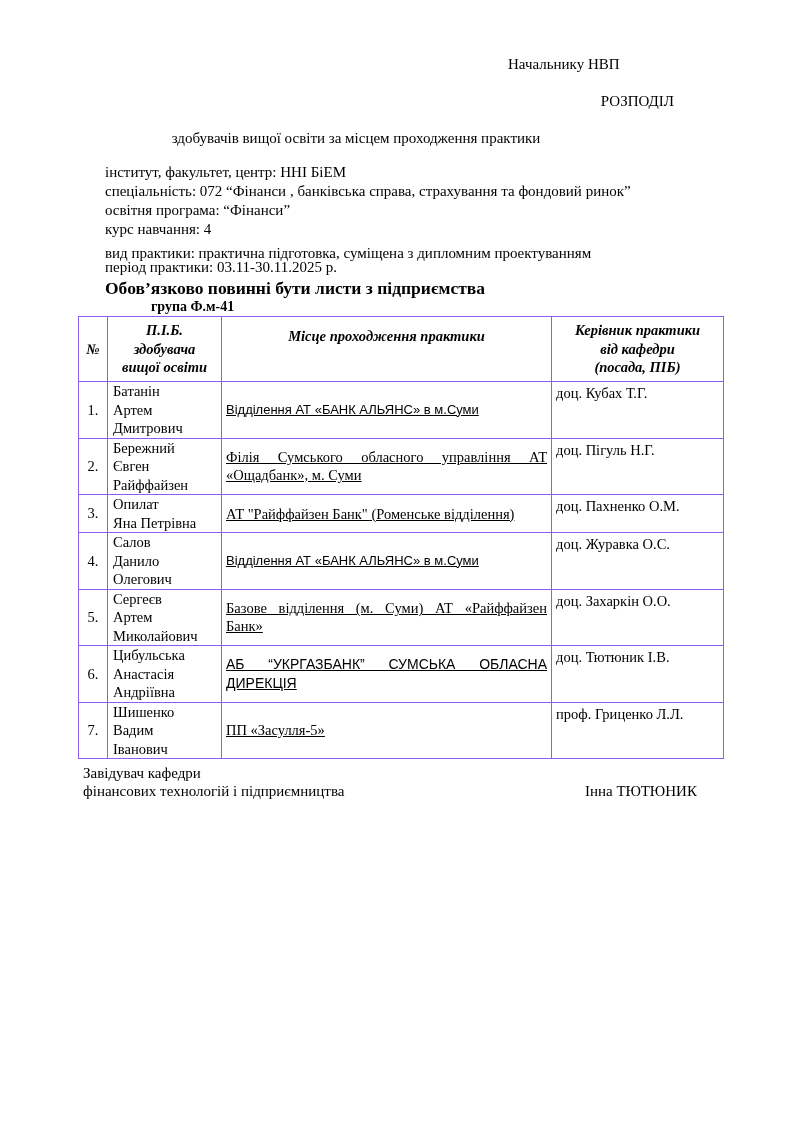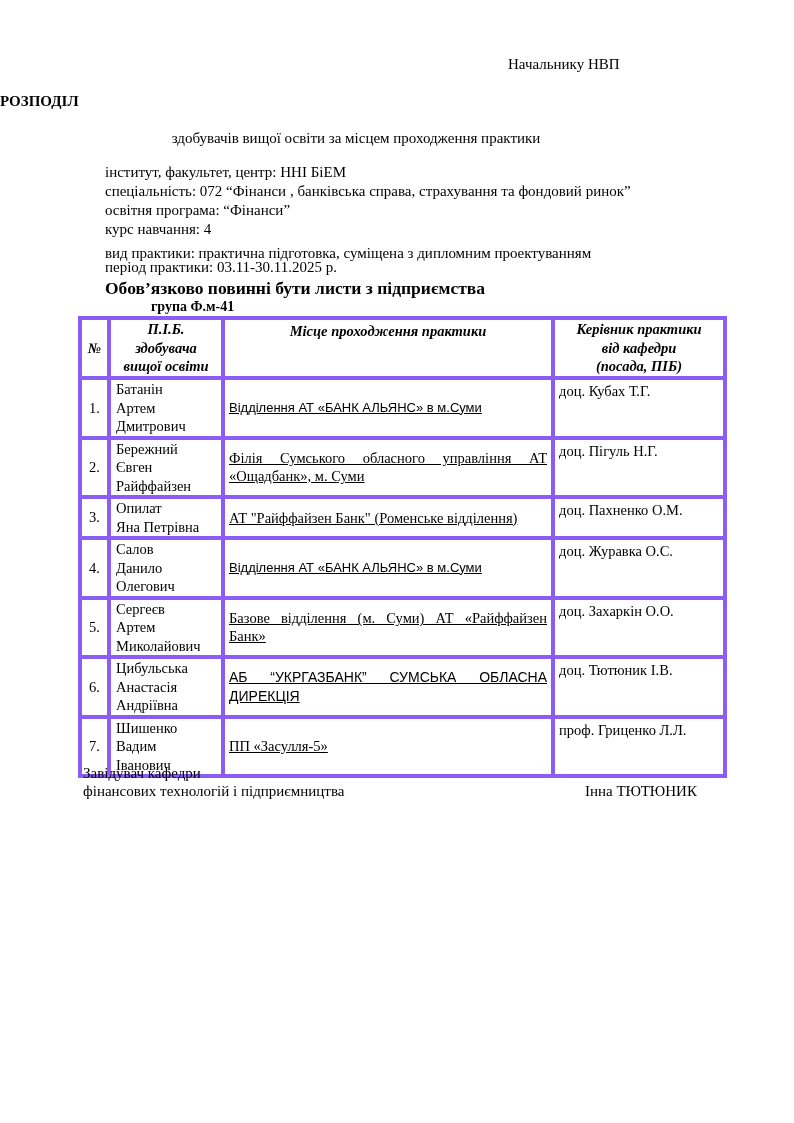--- a/index.html
+++ b/index.html
@@ -1,25 +1,25 @@
 <!DOCTYPE html>
 <html><head>
 <meta charset="utf-8">
 <style>
   html, body { margin:0; padding:0; background:#fff; }
   body { width:794px; height:1123px; position:relative; font-family:"Liberation Serif", serif; color:#000; font-size:14.5px; }
   .abs { position:absolute; white-space:nowrap;text-align:center; }
   #addressee { left:508px; top:56px; font-size:15px; }
-  #title { left:0; width:674px; text-align:left; top:93px; font-size:15px;font-weight:bold; }
+  #title { left:0; width:674px; text-align:right; top:93px; font-size:15px; }
   #subtitle { left:0; width:712px; text-align:center; top:130px; font-size:15px; }
   .info { left:105px; font-size:15px; line-height:19px; }
   #bold-note { left:105px; top:278px; font-size:17.5px; font-weight:bold; }
   #group { left:115px; top:299px; font-size:14px; font-weight:bold;margin-left:36px; }
   table { position:absolute; left:78px; top:316px; border-collapse:collapse; width:645px; table-layout:fixed; }
-  td, th { border:4px solid #8b5cf6; padding:0 4px; vertical-align:middle; font-size:14.5px; line-height:18.5px; }
+  td, th { border:1px solid #8b5cf6; padding:0 4px; vertical-align:middle; font-size:14.5px; line-height:18.5px; }
   th { font-style:italic; font-weight:bold; text-align:center; height:54px; }
   col.c0 { width:29px; } col.c1 { width:114px; } col.c2 { width:330px; } col.c3 { width:172px; }
   td.num { text-align:center; padding:0; }
   td.name { padding-left:5px; }
   td.place { font-family:"Liberation Sans", sans-serif; font-size:13px; line-height:18px;text-decoration:underline; }
   td.place.serif { font-family:"Liberation Serif", serif; font-size:14.5px; }
   td.place.justify { text-align:justify; text-align-last:left; }
   td.sup { vertical-align:top; padding-top:2px; }
   tr.r3 { height:38px; }
   tr.rn { height:56px; }
@@ -52,21 +52,21 @@
       <col class="c3">
     </colgroup>
   <thead>
     <tr>
       <th>№</th>
       <th>
         <div>П.І.Б.</div>
         <div>здобувача</div>
         <div>вищої освіти</div>
       </th>
-      <th style="vertical-align:top;padding-top:2px;">Місце проходження практики</th>
+      <th style="vertical-align:top;padding-top:10px;">Місце проходження практики</th>
       <th>
         <div>Керівник практики</div>
         <div>від кафедри</div>
         <div>(посада, ПІБ)</div>
       </th>
     </tr>
   </thead>
   <tbody id="table-body">
       <tr class="rn">
         <td class="num">1.</td>

